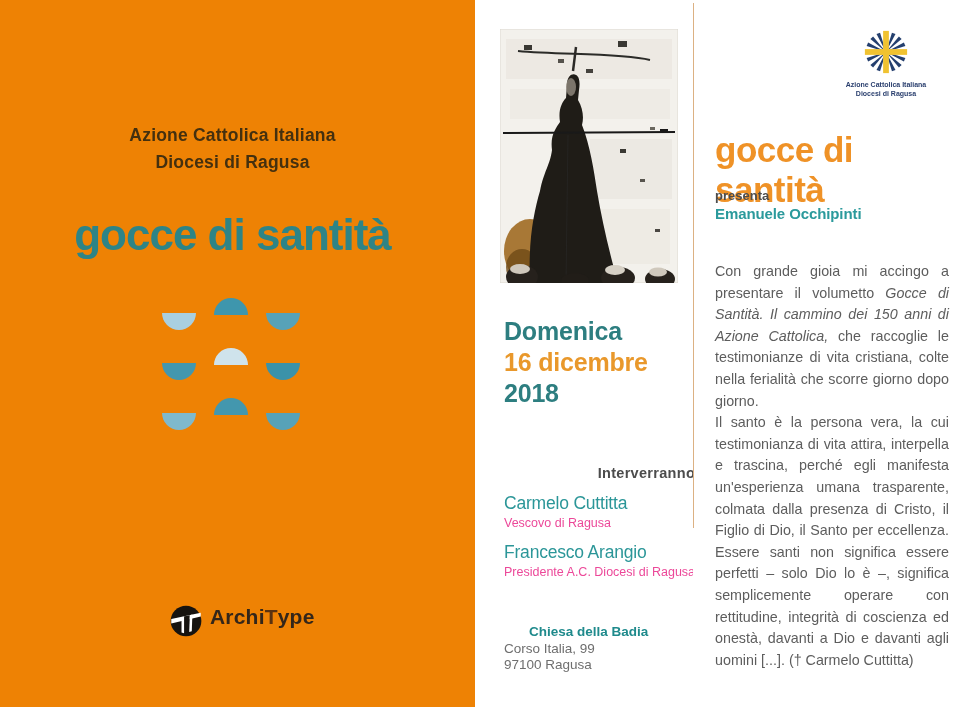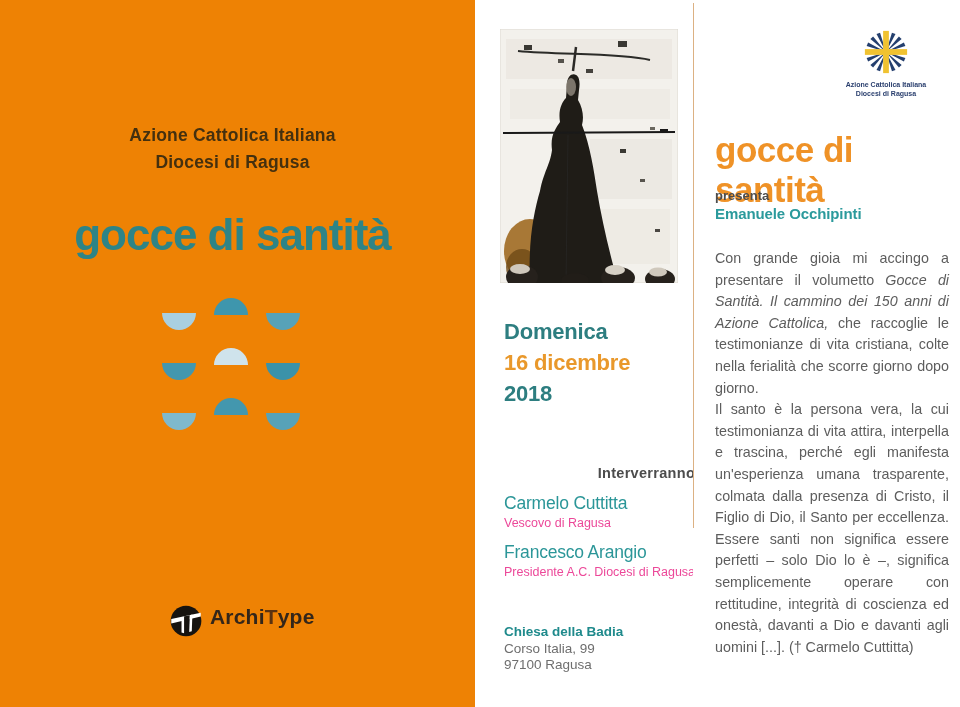--- a/index.html
+++ b/index.html
@@ -20,45 +20,45 @@
   .architype { position:absolute; left:170px; top:605px; display:flex; align-items:flex-start; }
   .architype svg { width:32px; height:32px; }
   .architype-text { margin-left:8px; font-size:21px; color:#33261a; font-weight:600; letter-spacing:.2px; }
   .architype-text .cap-t { color:#5a3210; font-weight:bold; }
 
   
   .panel-center { position:absolute; left:475px; top:0; width:218px; height:707px; background:#ffffff; }
   .top-line { position:absolute; left:478px; top:2px; width:482px; height:1px; background:#ecdfc3; }
   .artwork { position:absolute; left:500px; top:29px; width:178px; height:254px; }
 
-  .date-block { position:absolute; left:504px; top:316px; font-size:22px; font-weight:600; line-height:31px; letter-spacing:-0.2px; }
+  .date-block { position:absolute; left:504px; top:316px; font-size:25px; font-weight:600; line-height:31px; letter-spacing:-0.2px; }
   .c-teal   { color:#2d7e80; }
   .c-orange { color:#e9982b; }
 
   .speakers { position:absolute; left:504px; top:465px; }
   .speakers-heading { font-size:14.5px; font-weight:600; color:#4c4c4c; letter-spacing:.3px;text-align:right; }
   .speaker-name { font-size:17.5px; font-weight:normal; color:#2b9698; margin-top:12px; letter-spacing:-0.2px; }
   .speaker-role { font-size:12.5px; color:#ec4899; margin-top:2px; }
 
   .venue { position:absolute; left:504px; top:624px; font-size:13.5px; line-height:16.5px; color:#6e6e6e; }
-  .venue-name { color:#1f8a8c; font-weight:bold; font-size:13.5px; }
+  .venue-name { color:#1f8a8c; font-weight:bold; font-size:13.5px;margin-left:25px; }
 
   
   .panel-right { position:absolute; left:693px; top:0; width:267px; height:707px; background:#ffffff; }
   .v-divider { position:absolute; left:693px; top:3px; width:1px; height:525px; background:#dcb183; }
 
   .ac-logo-block { position:absolute; left:845px; top:28px; width:82px; text-align:center; }
   .ac-logo-block svg { width:48px; height:48px; }
   .ac-caption { font-size:7px; line-height:8.5px; color:#2a3f6e; font-weight:bold; margin-top:1px; }
 
   .right-title { position:absolute; left:715px; top:130px; color:#ef9227; font-size:35px; font-weight:600; letter-spacing:-0.5px; }
   .presenta { position:absolute; left:715px; top:188px; font-size:13px; font-weight:bold; color:#4c4c4c; }
   .presenter { position:absolute; left:715px; top:205px; font-size:15px; font-weight:bold; color:#2b9a9c; letter-spacing:-0.1px; }
 
-  .body-text { position:absolute; left:715px; top:248px; width:234px; font-size:14.3px; line-height:21.6px;
+  .body-text { position:absolute; left:715px; top:261px; width:234px; font-size:14.3px; line-height:21.6px;
                color:#5d5d5d; text-align:justify; }
   .body-text i { font-style:italic; }
 </style>
 </head>
 <body>
 
 <div class="page">
 
   <div class="panel-left">
     <div class="org-block">

